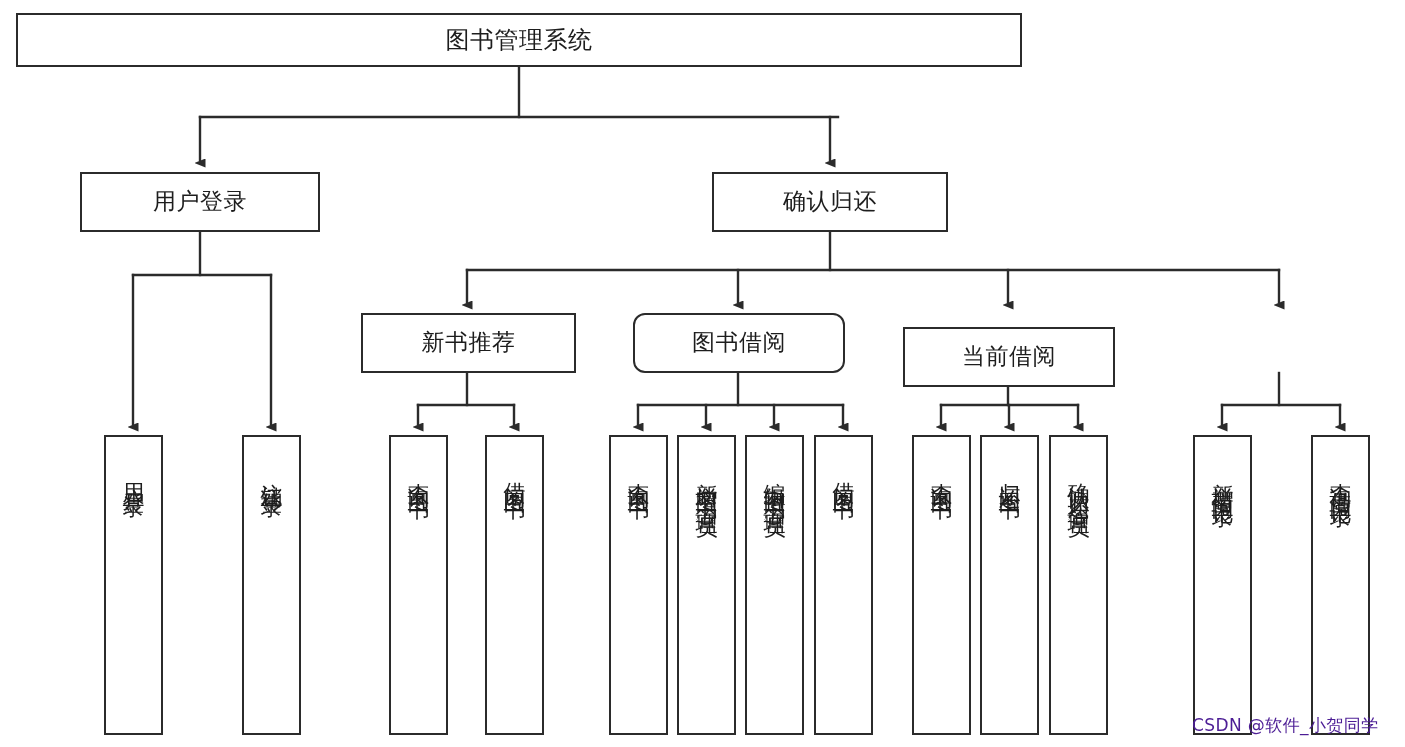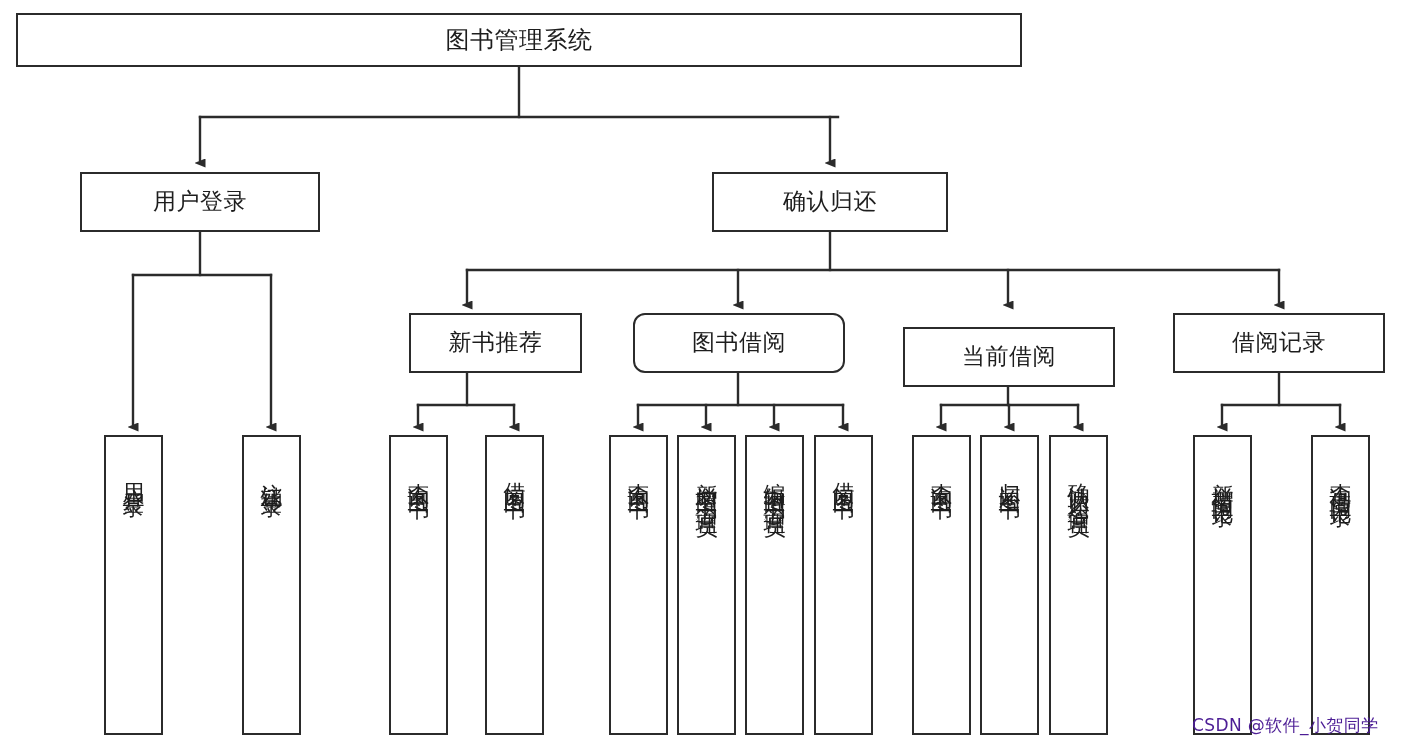--- a/index.html
+++ b/index.html
@@ -135,35 +135,32 @@
   </div>
 
   <div class="node horiz" style="left:80px; top:172px; width:240px; height:60px;">
     <span class="node-label">用户登录</span>
   </div>
 
   <div class="node horiz" style="left:712px; top:172px; width:236px; height:60px;">
     <span class="node-label">确认归还</span>
   </div>
 
-  <div class="node horiz" style="left:361px; top:313px; width:173px; height:60px;margin-left:48px;">
+  <div class="node horiz" style="left:361px; top:313px; width:215px; height:60px;">
     <span class="node-label">新书推荐</span>
   </div>
 
   <div class="node horiz" style="left:633px; top:313px; width:212px; height:60px;border-radius:12px;">
     <span class="node-label">图书借阅</span>
   </div>
 
   <div class="node horiz" style="left:903px; top:327px; width:212px; height:60px;">
     <span class="node-label">当前借阅</span>
   </div>
 
-  <div class="node horiz" style="left:1173px; top:313px; width:212px; height:60px;">
-    <span class="node-label">借阅记录</span>
-  </div>
 
   <div class="node vert" style="left:104px; top:435px; width:59px; height:300px;">
     <span class="node-label">用户登录</span>
   </div>
   <div class="node vert" style="left:242px; top:435px; width:59px; height:300px;">
     <span class="node-label">注销登录</span>
   </div>
 
   <div class="node vert" style="left:389px; top:435px; width:59px; height:300px;">
     <span class="node-label">查询图书</span>

